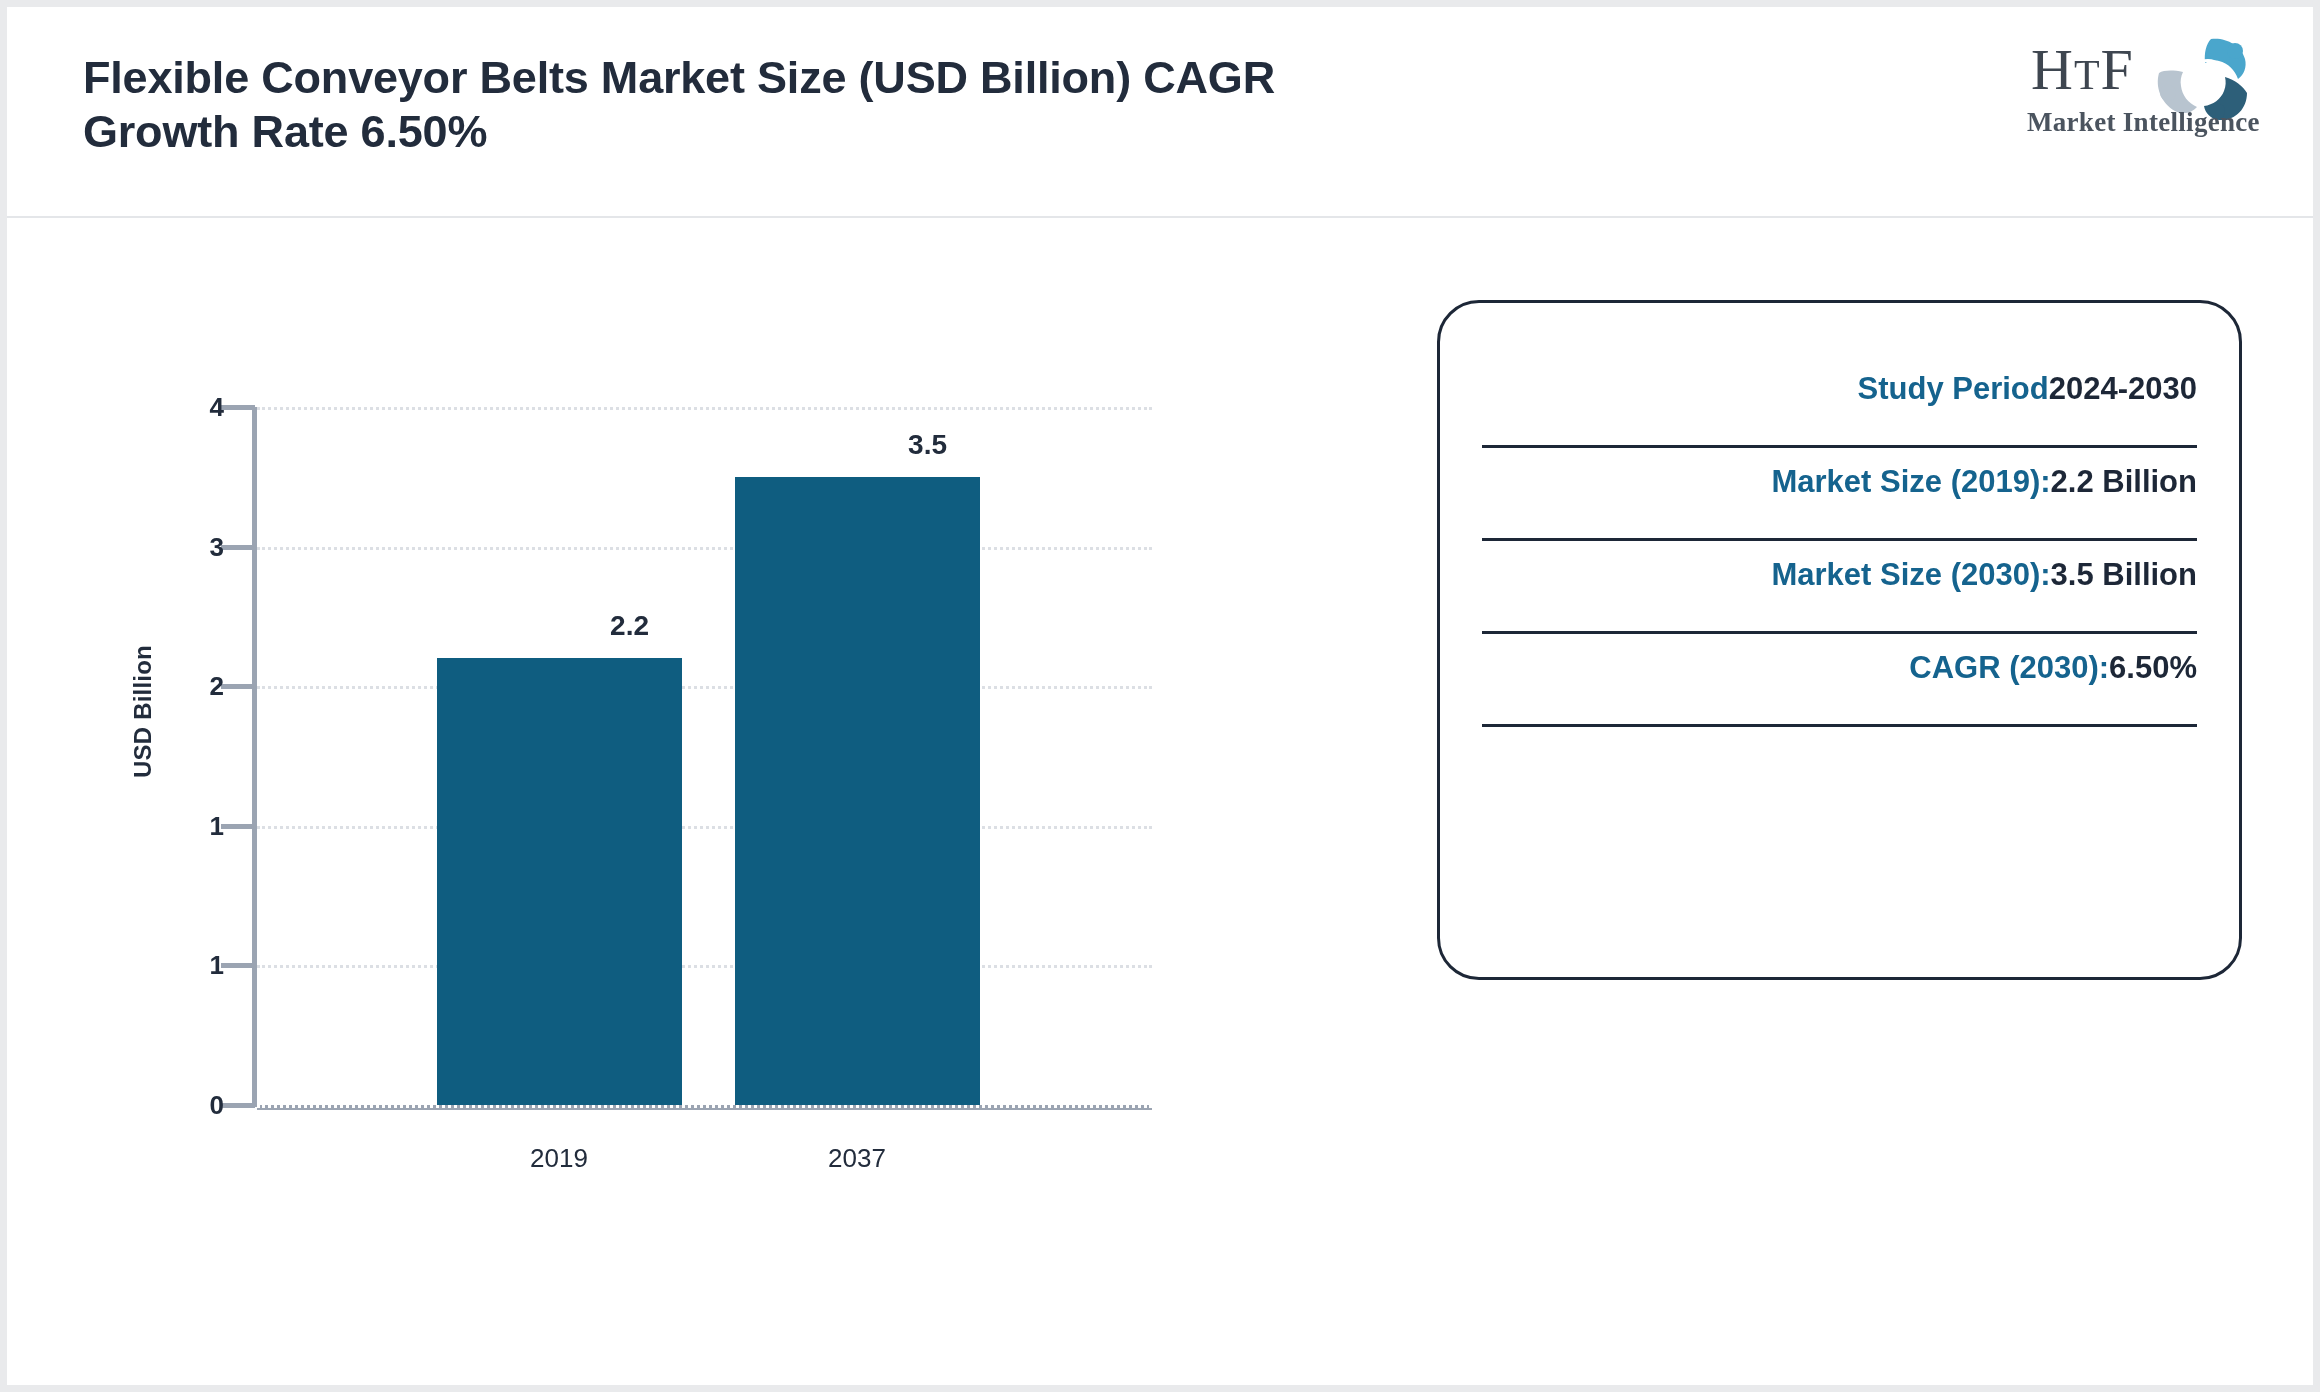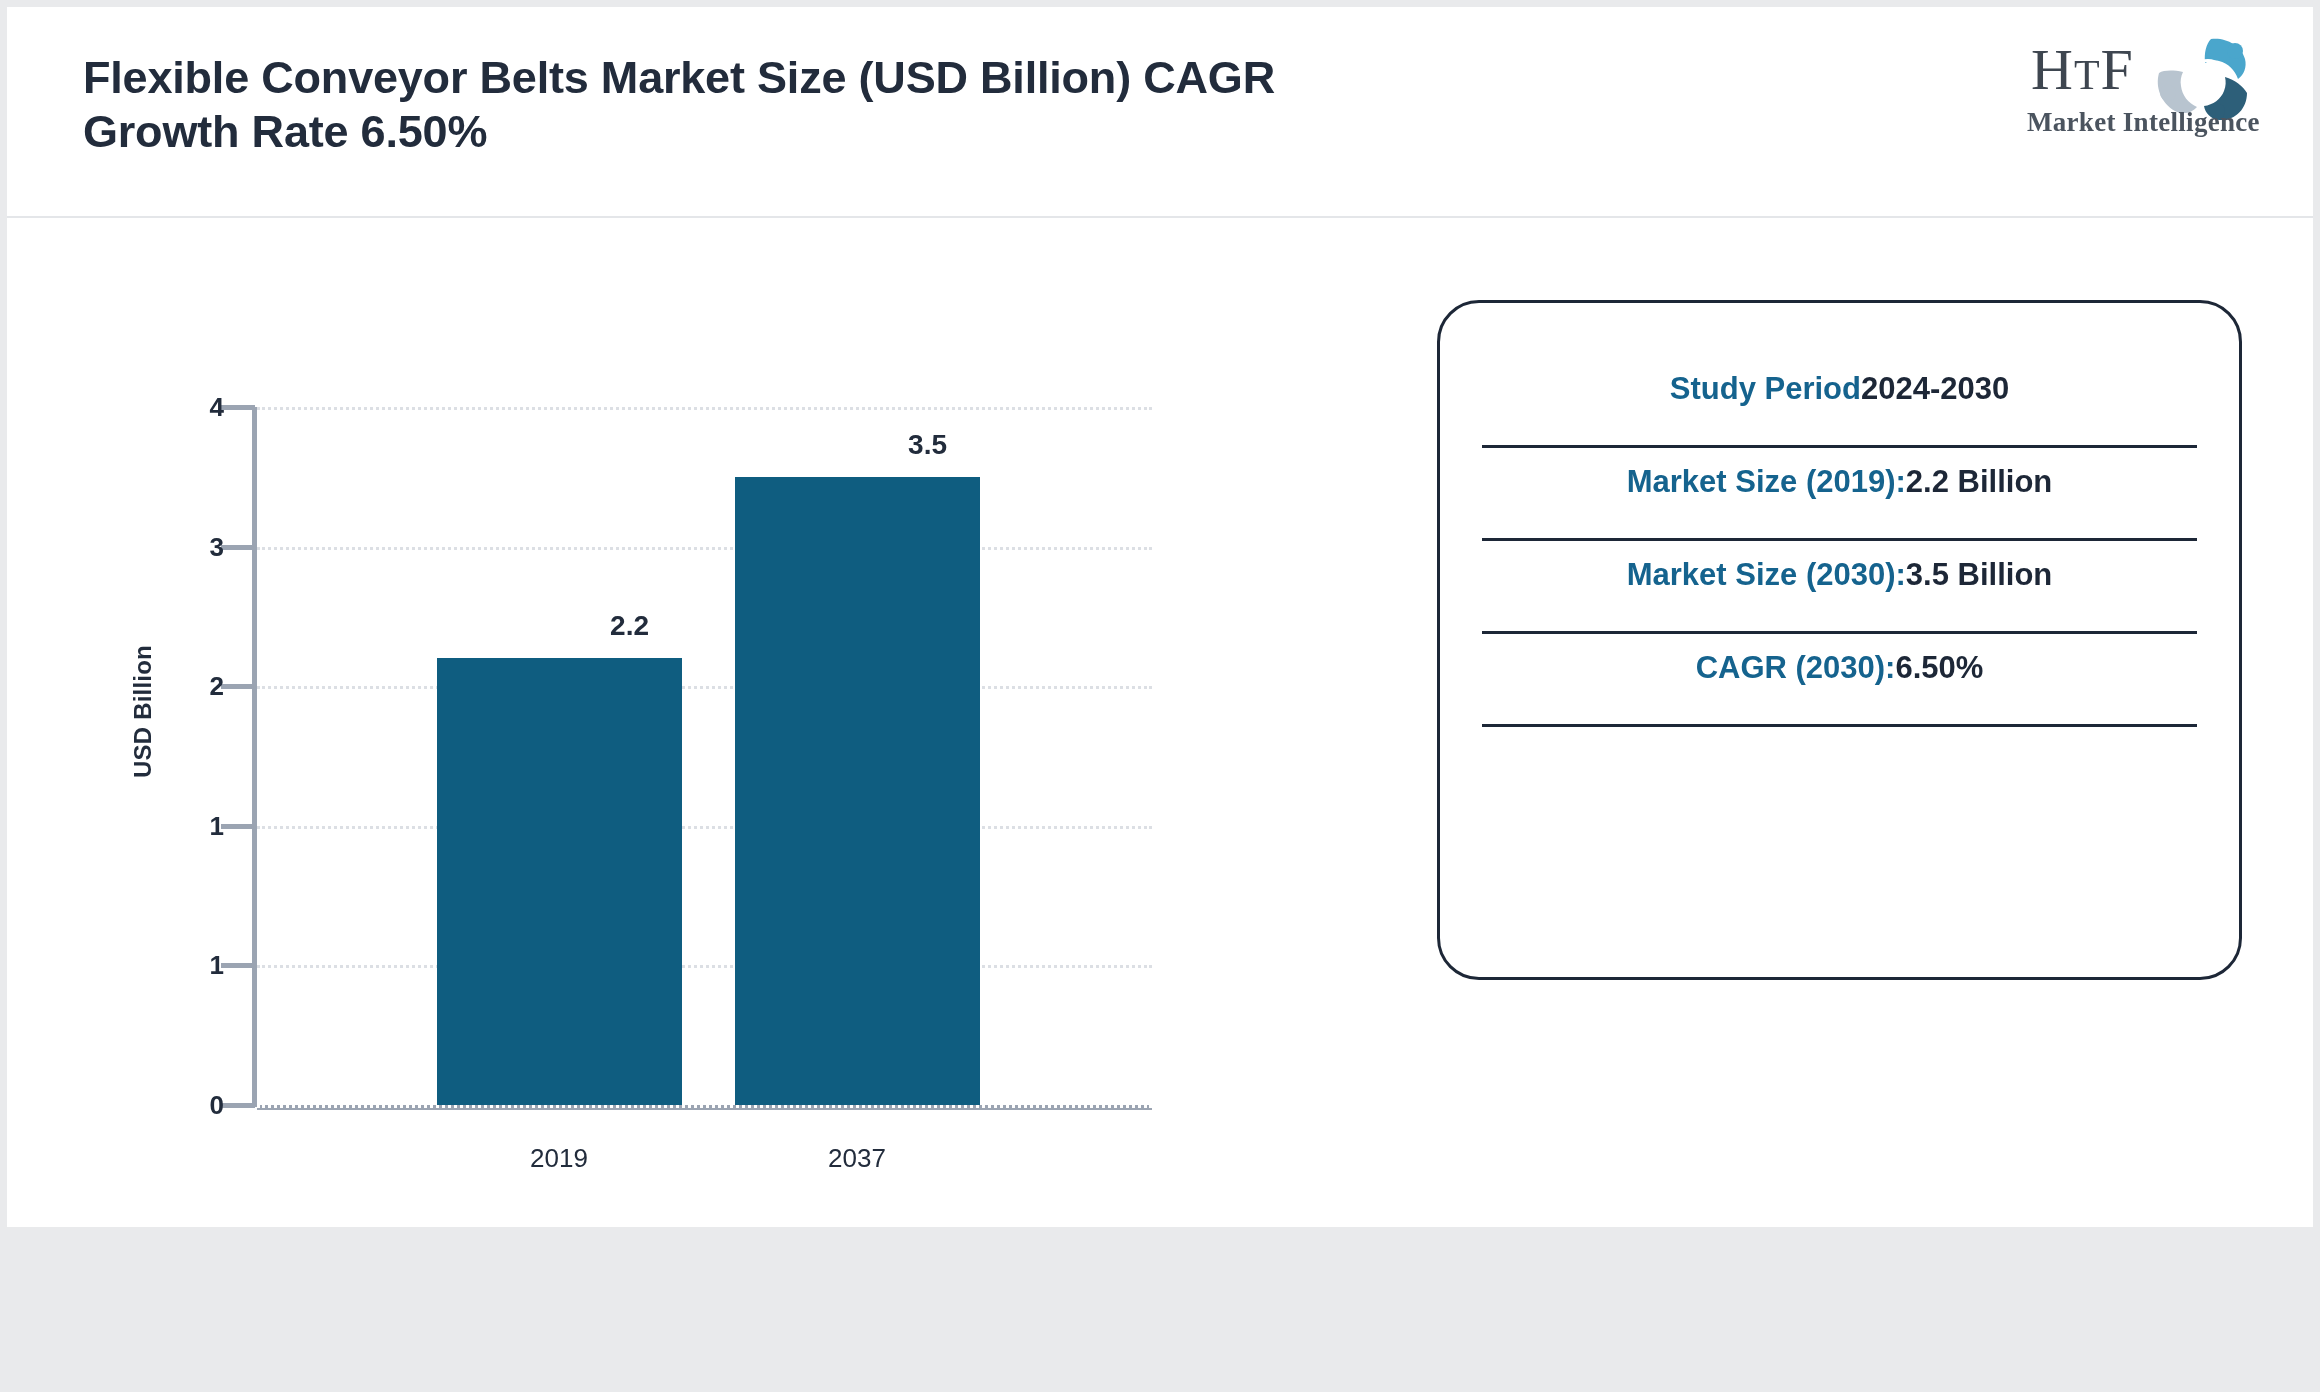--- a/index.html
+++ b/index.html
@@ -18,21 +18,21 @@
     height: 1392px;
     background: #e9eaec;
   }
 
   
   .sheet {
     position: absolute;
     left: 7px;
     top: 7px;
     width: 2306px;
-    height: 1220px;
+    height: 1378px;
     background: #ffffff;
   }
 
   
   .header {
     position: absolute;
     left: 0; top: 0;
     width: 2306px;
     height: 211px;
     border-bottom: 2px solid #e4e6e9;
@@ -200,21 +200,21 @@
   .card-rows {
     position: absolute;
     left: 42px;
     top: 52px;
     width: 715px;
   }
 
   .card-row {
     display: flex;
     align-items: baseline;
-    justify-content: center;
+    justify-content: flex-end;
     height: 93px;
     padding-top: 16px;
     border-bottom: 3px solid #1d2737;
   }
   .card-row.last { border-bottom: none; }
 
   .row-label {
     font-size: 31px;
     font-weight: bold;
     color: #15638e;

